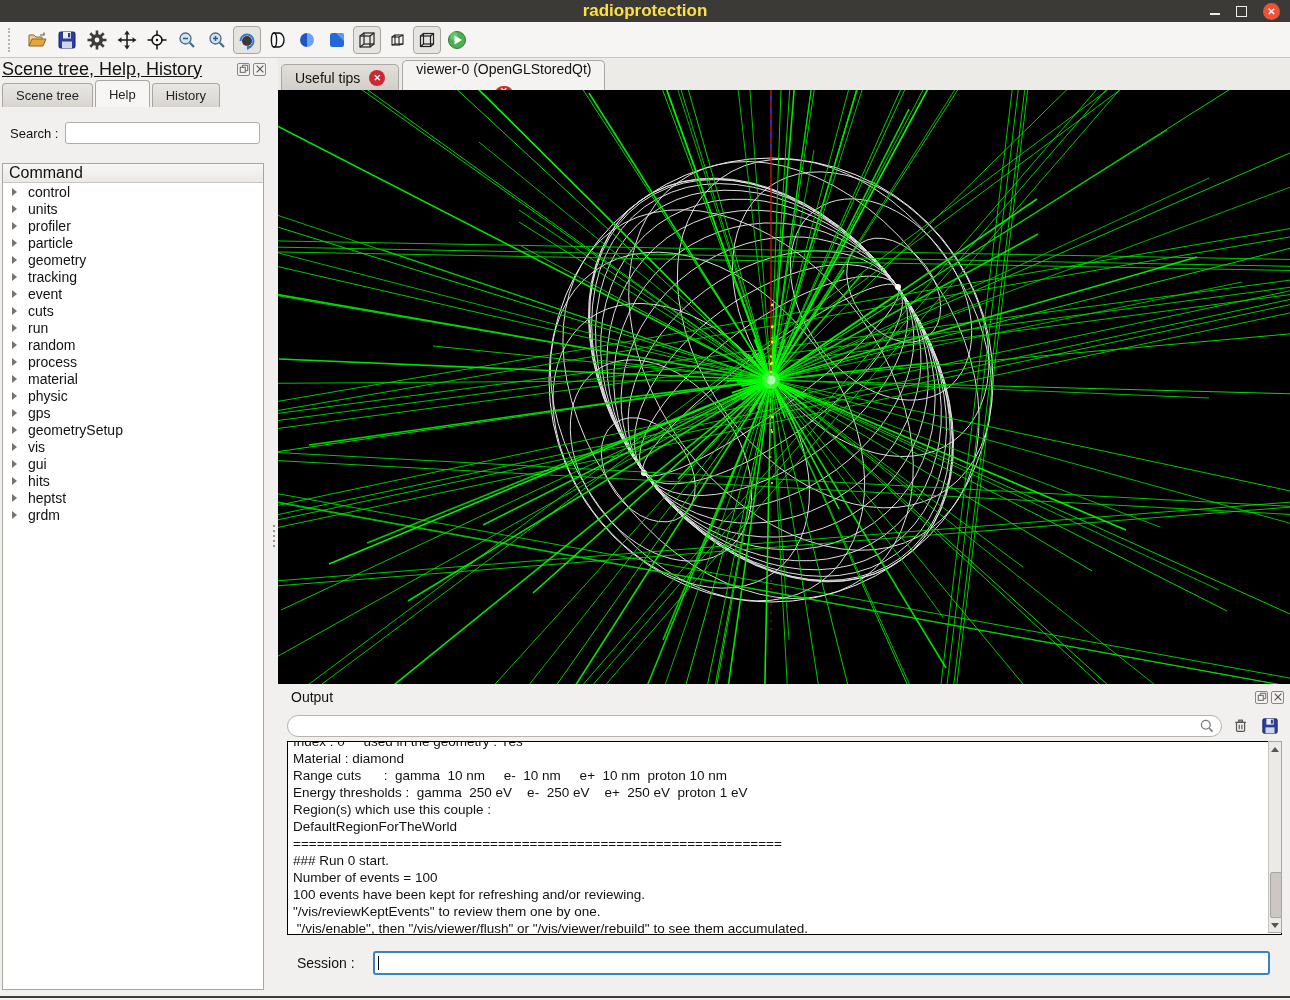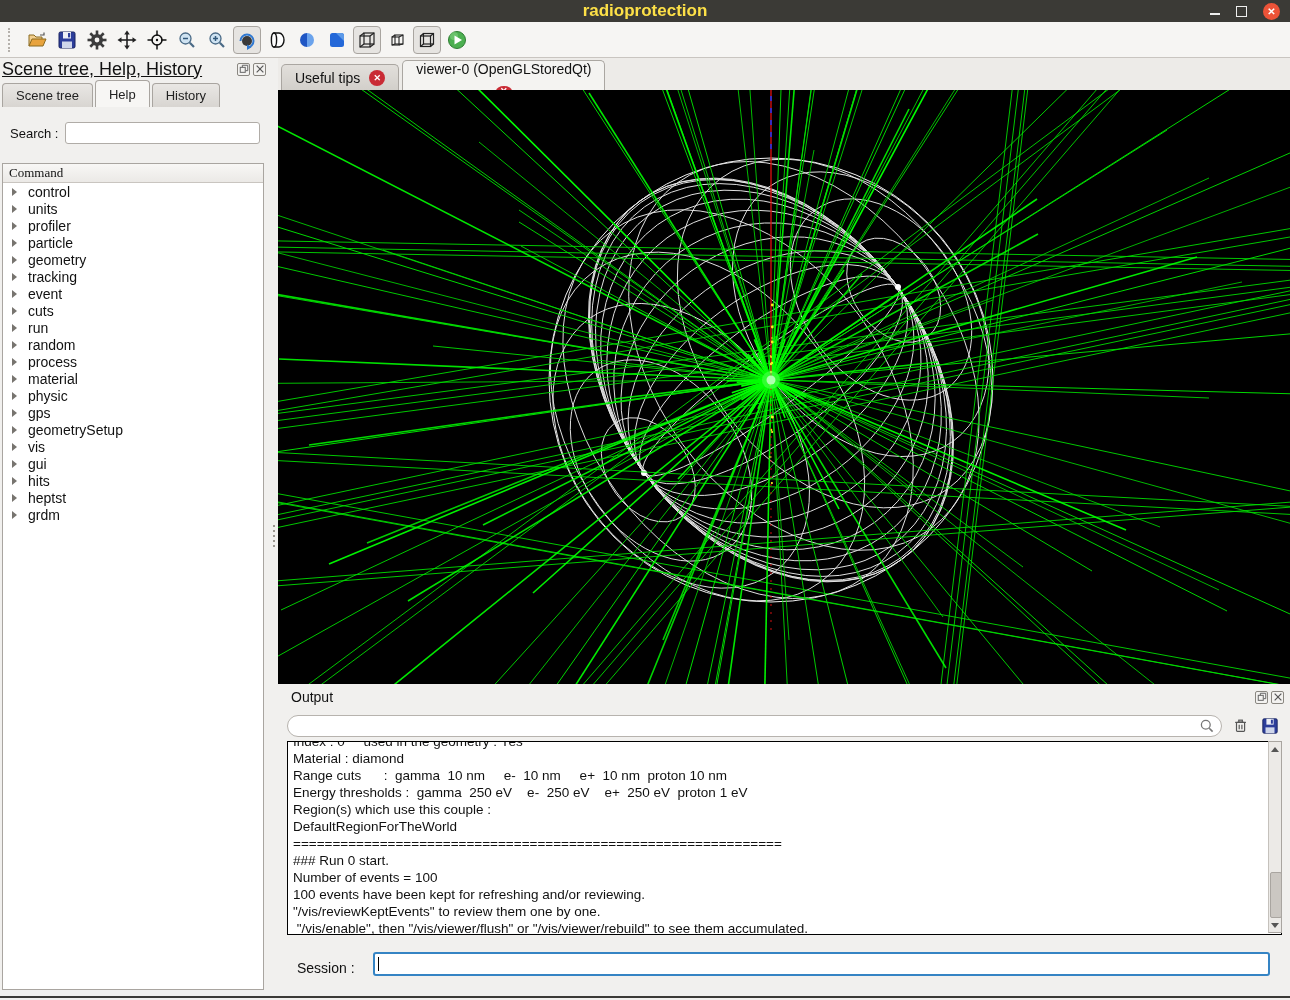--- a/index.html
+++ b/index.html
@@ -33,21 +33,21 @@
   .mini-btn{width:13px;height:13px;border:1px solid #8a8781;background:#f3f2f0;border-radius:2px;
             display:flex;align-items:center;justify-content:center;margin-left:3px;padding:0;}
   .ltabs{position:absolute;top:22px;left:2px;height:27px;display:flex;align-items:flex-end;font-size:13px;}
   .ltab{padding:4px 13px 4px;background:linear-gradient(#e9e7e4,#d8d5d1);border:1px solid #a9a5a0;
         border-bottom:none;border-radius:4px 4px 0 0;margin-right:2px;color:#222;}
   .ltab.active{background:#f7f6f4;padding:6px 13px 5px;position:relative;z-index:2;}
   .search-row{position:absolute;top:64px;left:10px;display:flex;align-items:center;gap:7px;font-size:13px;}
   .search-input{width:185px;height:20px;border:1px solid #b0aca7;border-radius:3px;background:#fff;font-size:13px;padding:0 4px;}
   .cmd-box{position:absolute;top:105px;left:2px;right:6px;bottom:10px;background:#fff;border:1px solid #a9a5a0;overflow:hidden;}
   .cmd-header{height:18px;background:linear-gradient(#f8f7f5,#ebe9e6);border-bottom:1px solid #c9c5c0;
-              font-size:13px;display:flex;align-items:center;padding-left:6px;font-family:Liberation Serif, serif;}
+              font-size:16px;display:flex;align-items:center;padding-left:6px;}
   .tree{font-size:14px;}
   .tree-row{height:17px;display:flex;align-items:center;padding-left:9px;cursor:default;}
   .tri{width:0;height:0;border-left:5px solid #77746f;border-top:4px solid transparent;border-bottom:4px solid transparent;margin-right:11px;}
   .splitter{position:absolute;left:270px;top:58px;width:8px;bottom:0;background:#f1f0ee;}
   .splitter .dots{position:absolute;left:3px;top:467px;width:2px;height:22px;
                   background:repeating-linear-gradient(#9a968f 0 2px,transparent 2px 5px);}
 
   
   .doc-tabbar{position:absolute;top:58px;left:278px;right:0;height:32px;background:#edebe8;
               display:flex;align-items:flex-end;padding-left:3px;}
@@ -74,21 +74,21 @@
            overflow:hidden;line-height:17px;font-size:13.5px;}
   .log-content{margin-top:-9px;padding-left:5px;}
   .log-line{height:17px;white-space:pre;}
   .log-scroll{position:absolute;top:57px;right:8px;width:14px;height:192px;background:#eceae7;
               border:1px solid #a9a5a0;border-left:1px solid #c5c1bc;box-sizing:border-box;}
   .sb-up,.sb-down{position:absolute;left:0;width:12px;height:12px;display:flex;align-items:center;justify-content:center;}
   .sb-up{top:1px;} .sb-down{bottom:1px;}
   .arr-up{width:0;height:0;border-bottom:5px solid #555;border-left:4px solid transparent;border-right:4px solid transparent;}
   .arr-down{width:0;height:0;border-top:5px solid #555;border-left:4px solid transparent;border-right:4px solid transparent;}
   .sb-thumb{position:absolute;left:1px;width:10px;top:130px;height:44px;background:#cbc7c2;border:1px solid #a9a5a0;border-radius:2px;}
-  .session-row{position:absolute;top:266px;left:27px;right:20px;height:26px;display:flex;align-items:flex-end;gap:18px;font-size:14px;}
+  .session-row{position:absolute;top:266px;left:27px;right:20px;height:26px;display:flex;align-items:center;gap:18px;font-size:14px;}
   .session-wrap{position:relative;flex:1;height:24px;}
   .session-input{width:100%;height:24px;box-sizing:border-box;border:2px solid #3584c4;border-radius:3px;background:#fff;padding:0 4px;}
   .caret{position:absolute;left:5px;top:5px;width:1.5px;height:14px;background:#000;}
   .bottom-line{position:absolute;top:996px;left:0;right:0;height:2px;background:#3b3a36;}
 </style>
 </head>
 <body>
 
 <div class="titlebar">
   <span class="wtitle">radioprotection</span>

